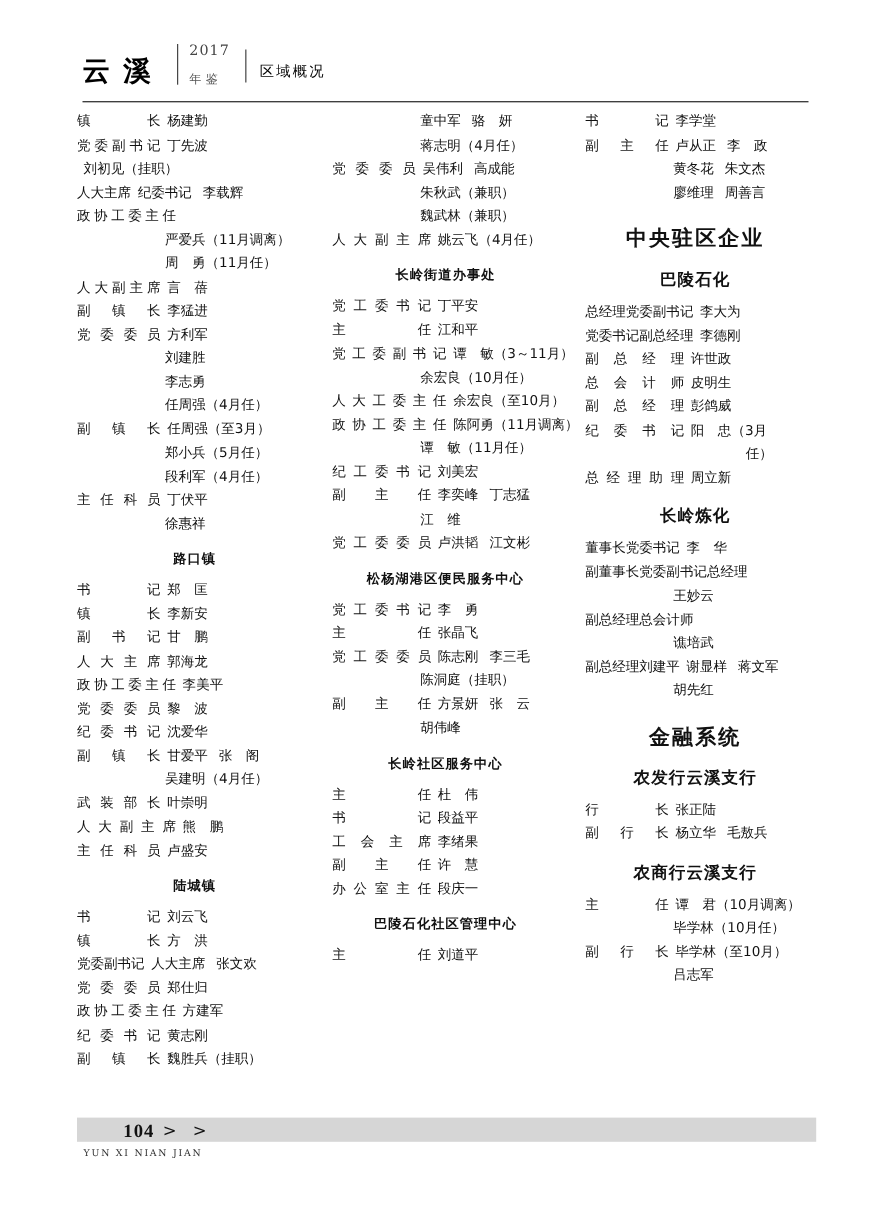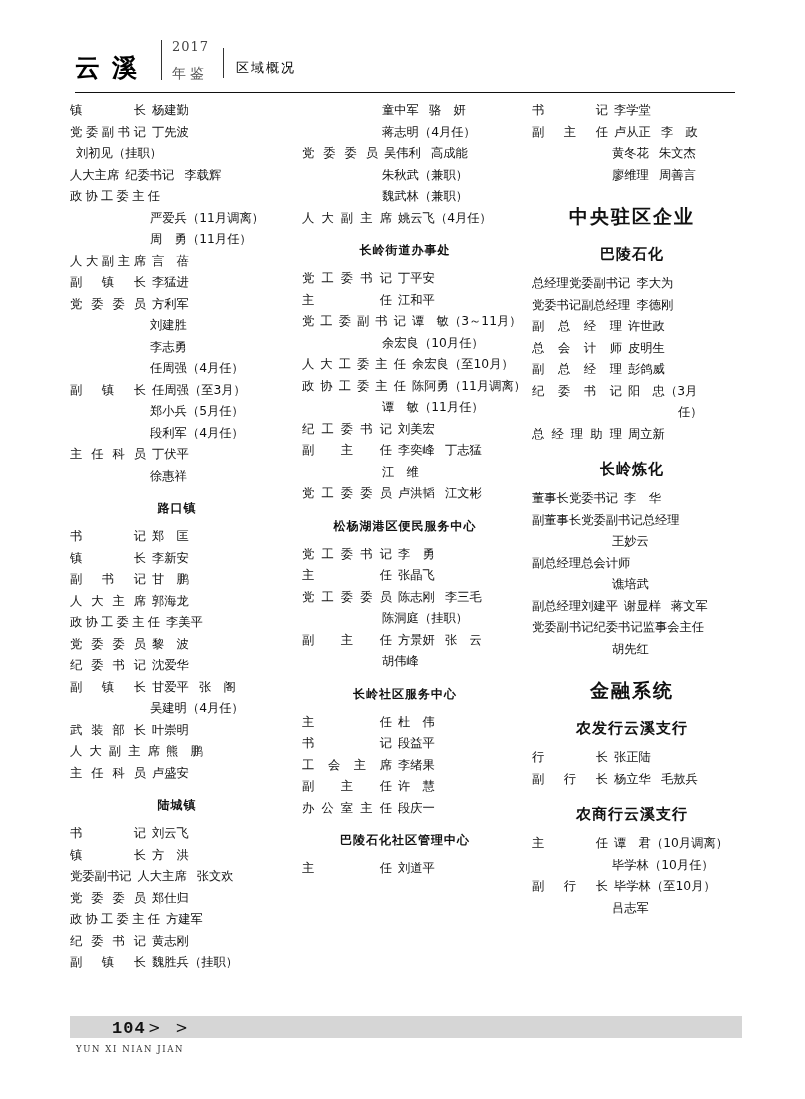--- a/index.html
+++ b/index.html
@@ -50,21 +50,21 @@
     padding-right: 14px;
     line-height: 1.05;
   }
   .logo-year .yr {
     font-family: "DejaVu Serif", "Liberation Serif", serif;
     font-size: 13px;
     color: #444;
     letter-spacing: 1px;
   }
   .logo-year .nj {
-    font-size: 14px;
+    font-size: 11px;
     color: #555;
     letter-spacing: 4px;
     margin-top: 12px;
   }
   .header-sep {
     width: 1px;
     background: #333;
     height: 30px;
     margin: 0 12px 2px 0;
   }
@@ -154,21 +154,21 @@
     left: 70px;
     top: 1016px;
     width: 672px;
     height: 22px;
     background: #d6d6d6;
   }
   .footer-num {
     position: absolute;
     left: 112px;
     top: 1019px;
-    font-family: Liberation Mono, monospace;
+    font-family: Liberation Serif, serif;
     font-size: 17px;
     font-weight: bold;
     color: #111;
     letter-spacing: 1px;
   }
   .footer-arrows {
     position: absolute;
     left: 148px;
     top: 1019px;
     font-size: 15px;
@@ -971,23 +971,20 @@
               <span class="v">谯培武</span>
             </span>
           </div>
           <div class="entry">
             <span class="label wfree">副总经理刘建平</span>
             <span class="value">
               <span class="v">谢显样</span>
               <span class="v">蒋文军</span>
             </span>
           </div>
-          <div class="entry">
-            <span class="label wfree">党委副书记纪委书记监事会主任</span>
-          </div>
           <div class="entry" style="padding-left: 74px;">
             <span class="value">
               <span class="v">胡先红</span>
             </span>
           </div>
         </div>
       <div class="sec-title big">金融系统</div>
       <div class="sec-title mid">农发行云溪支行</div>
       <div id="g-c3-nfh">
           <div class="entry">

